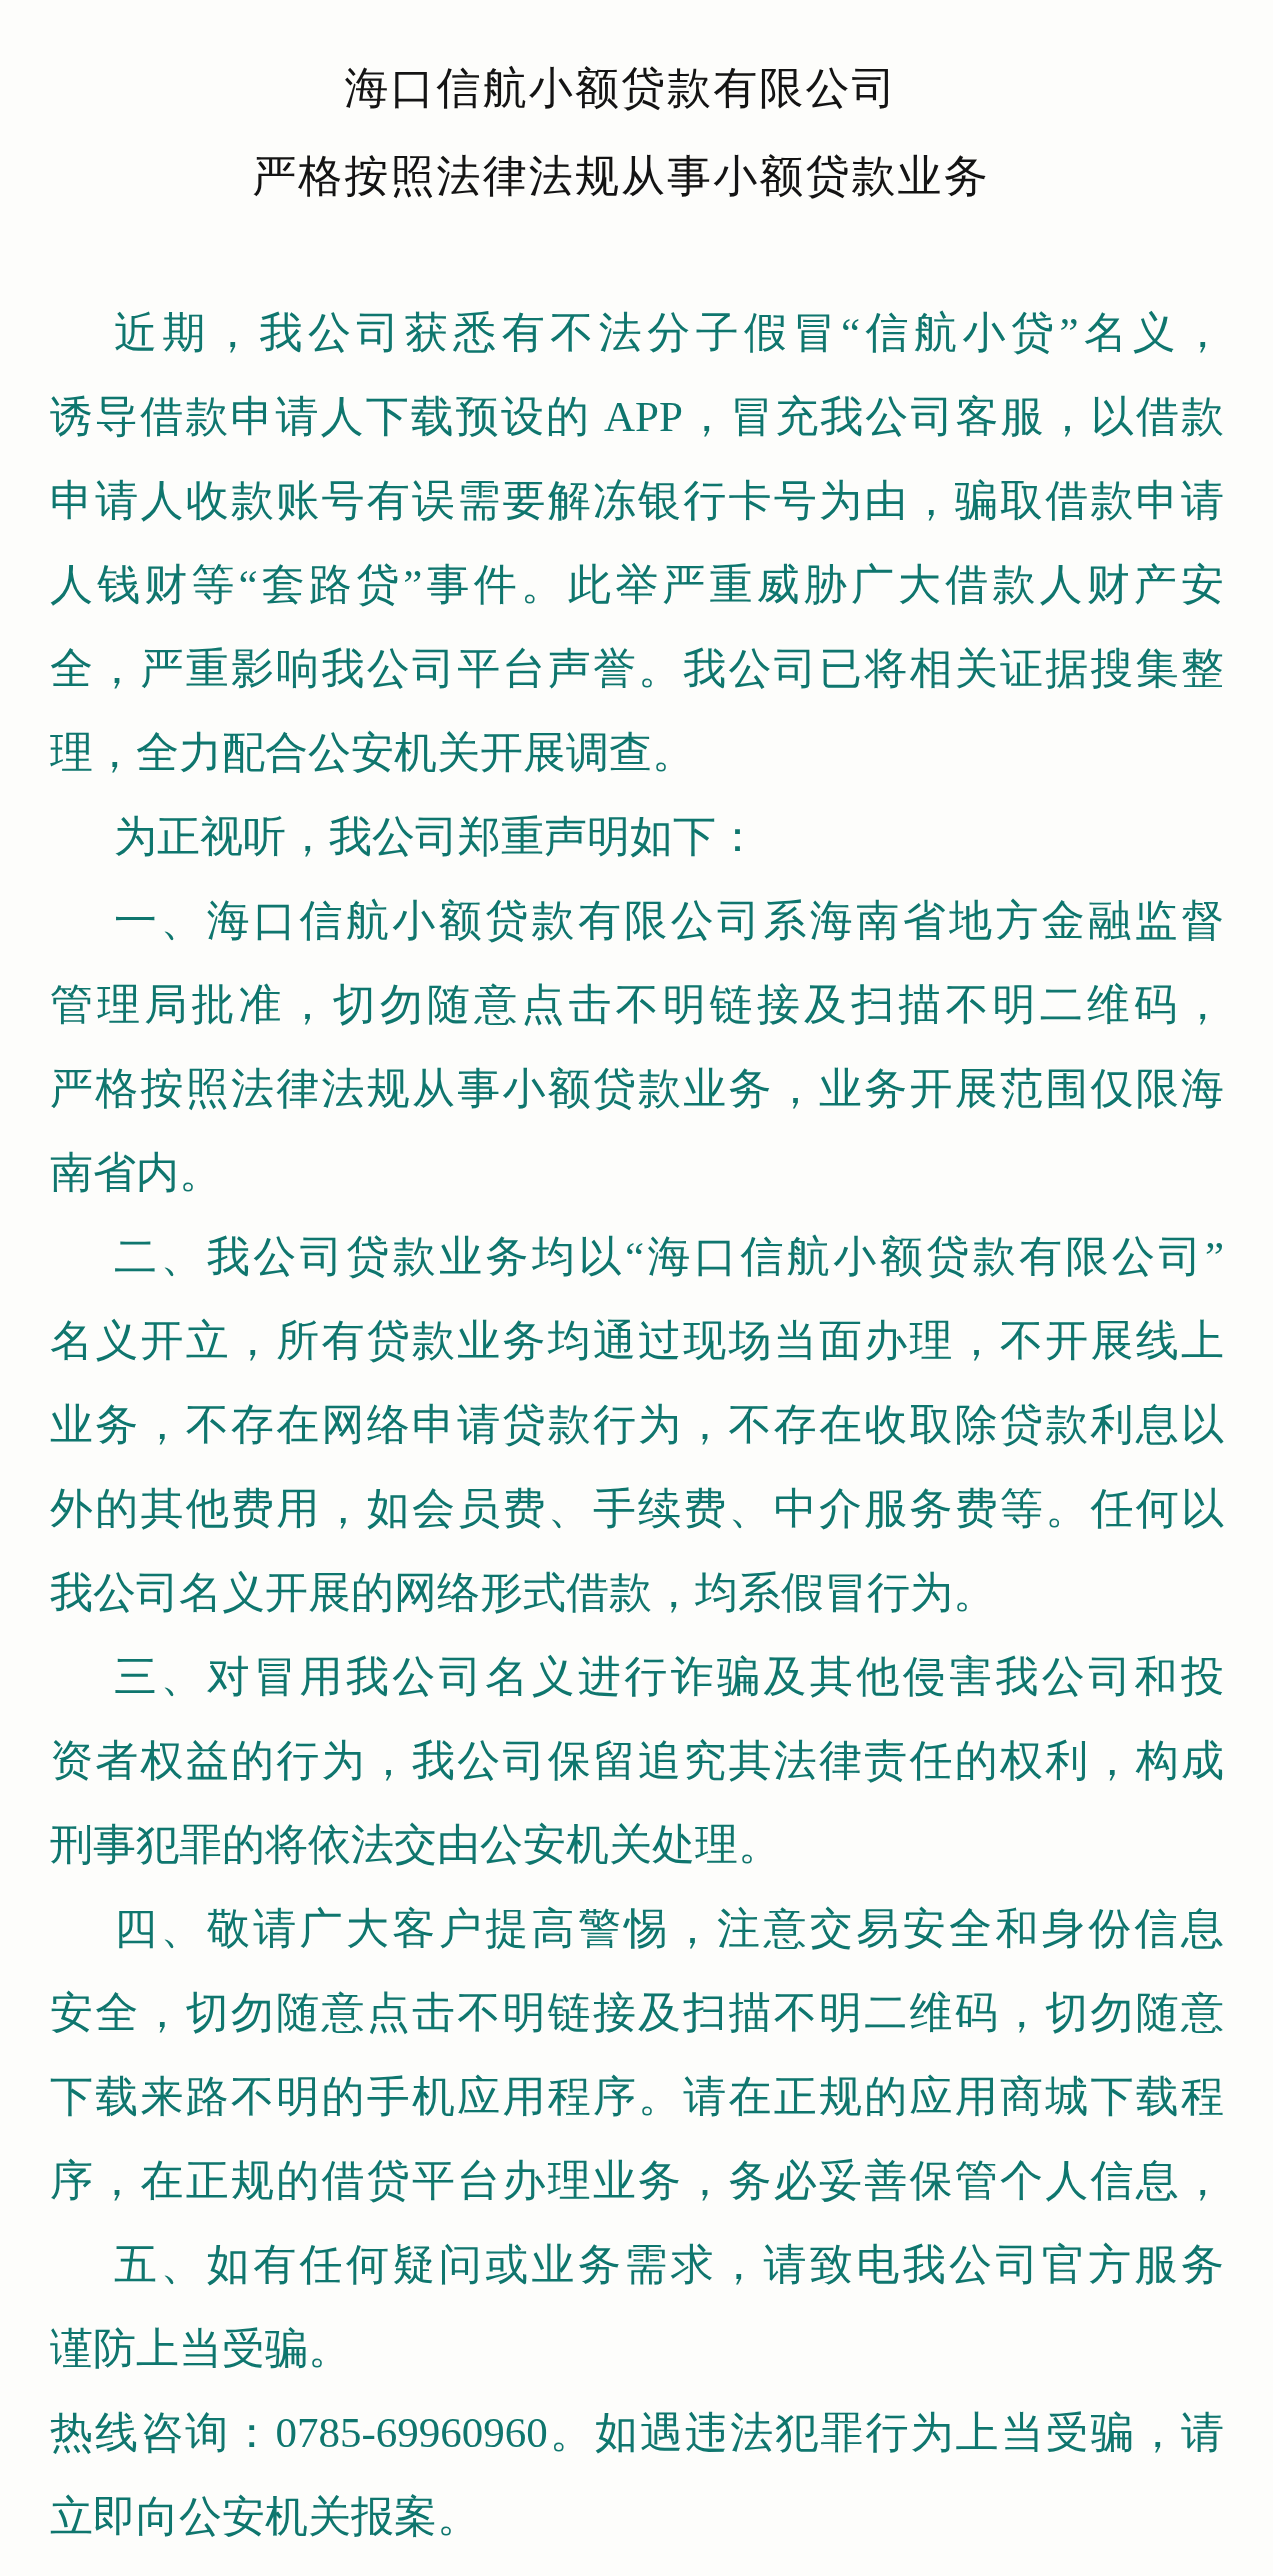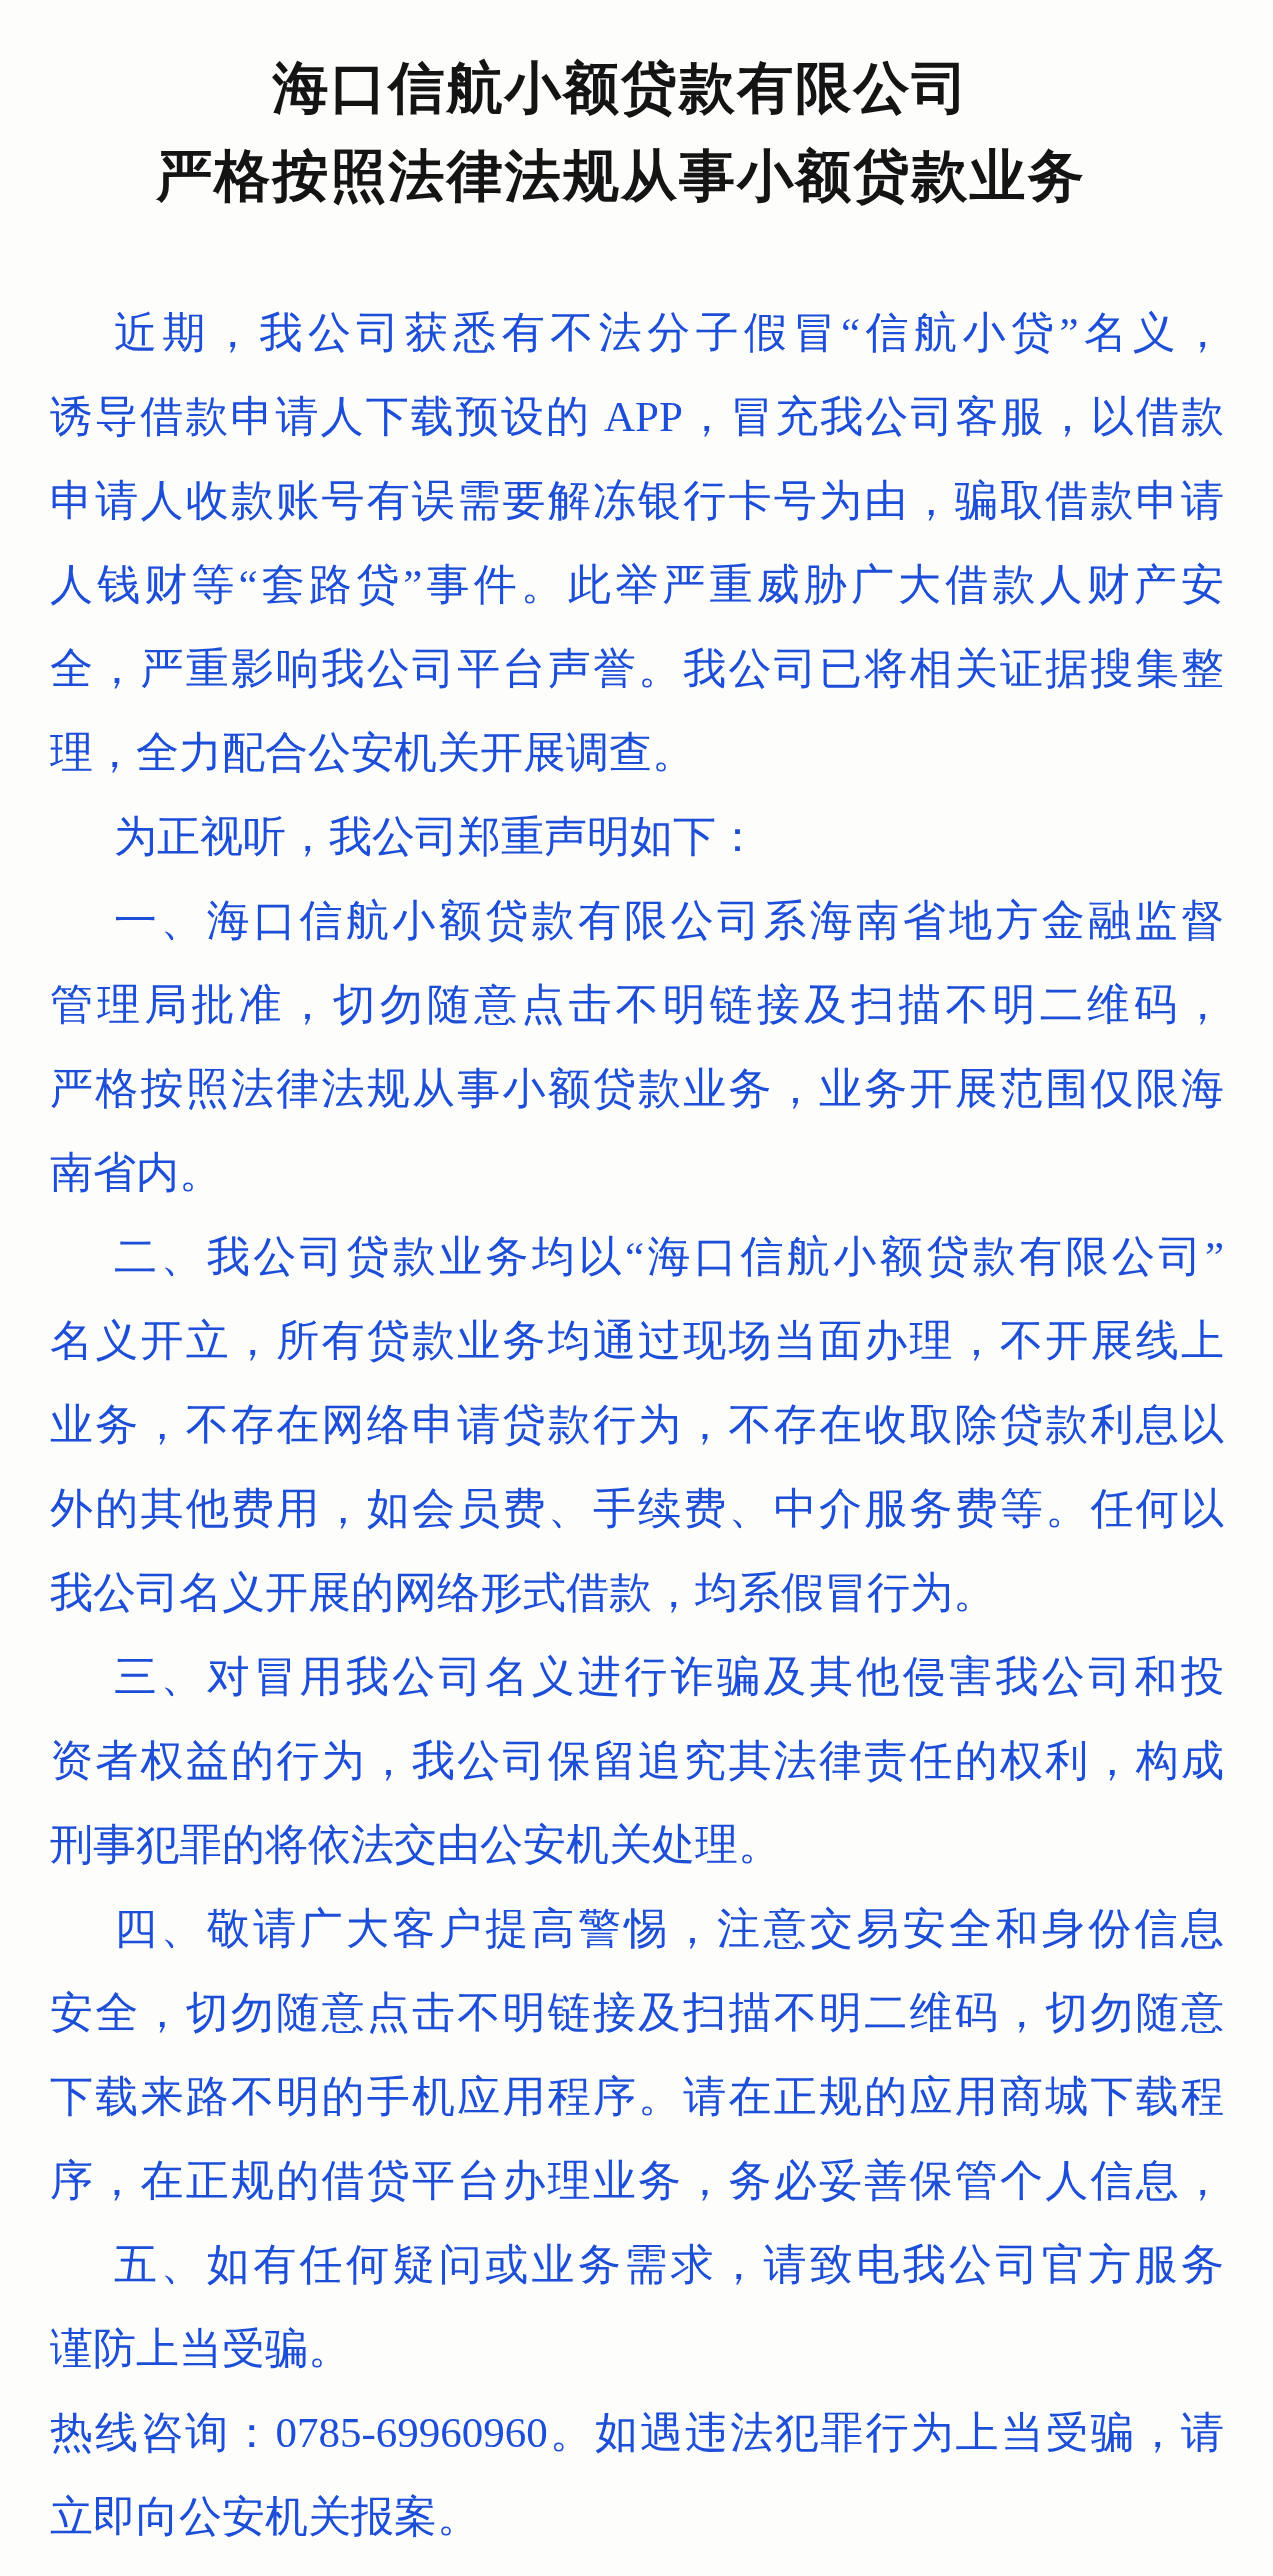--- a/index.html
+++ b/index.html
@@ -8,32 +8,32 @@
     background:#fdfdfb;
     position:relative;
     font-family:"Liberation Serif","DejaVu Serif",serif;
     color:#1f1f1f;
     overflow:hidden;
   }
   .title-block{
     position:absolute;top:44px;left:0;width:1242px;
     text-align:center;
     font-family:"DejaVu Sans","Liberation Sans",sans-serif;
-    font-weight:700;
-    font-size:56px;line-height:88px;
+    font-weight:400;
+    font-size:44px;line-height:88px;
     letter-spacing:2.1px;
     color:#141414;
   }
   #body-lines{
     position:absolute;top:291px;left:50px;width:1174px;
   }
   .line{
     height:84px;line-height:84px;
     font-size:43px;
-    color:#1d4ed8;
+    color:#0f766e;
   }
   .line.fill{text-align:justify;text-align-last:justify;}
   .line.indent{text-indent:64px;}
 </style>
 </head>
 <body>
 
 <div class="title-block">
   <div>海口信航小额贷款有限公司</div>
   <div>严格按照法律法规从事小额贷款业务</div>

